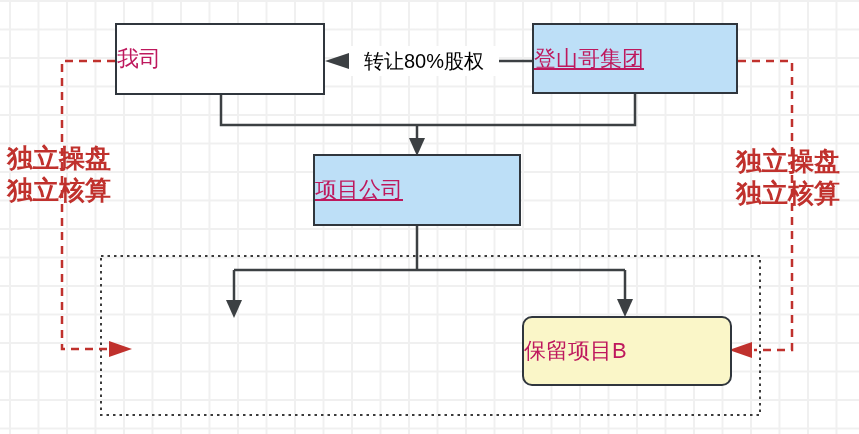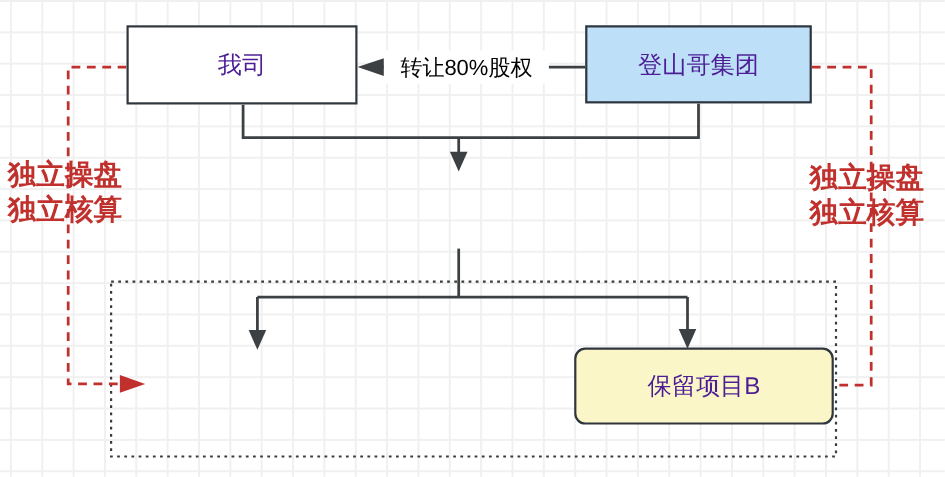--- a/index.html
+++ b/index.html
@@ -12,28 +12,28 @@
     background-image:
       linear-gradient(to right,#F0F0F0 2px,transparent 2px),
       linear-gradient(to bottom,#F0F0F0 2px,transparent 2px);
     background-size:28.5px 28.5px;
     background-position:9px 0px;
   }
   .layer{position:absolute;left:0;top:0;width:859px;height:434px;}
   svg.layer{z-index:1;}
   .node{
     position:absolute;z-index:2;
-    display:flex;align-items:center;justify-content:center;
+    display:flex;align-items:center;justify-content:flex-start;
     box-sizing:border-box;
     border:2.5px solid #30363D;
-    color:#4c1d95;
+    color:#be185d;
     font-size:22px;
     background:#ffffff;
   }
-  .node.blue{background:#BDDFF7;}
+  .node.blue{background:#BDDFF7;text-decoration:underline;}
   .node.pink{background:#FAD0D8;border-radius:10px;}
   .node.yellow{background:#FAF6C8;border-radius:10px;}
   .node .txt{white-space:nowrap;}
   .staricon{display:inline-block;width:31px;height:31px;margin-right:4px;vertical-align:middle;}
   .edge-label{
     position:absolute;z-index:2;
     left:349px;top:46px;width:150px;height:30px;
     background:#ffffff;
     display:flex;align-items:center;justify-content:center;
     font-size:20px;color:#000000;white-space:nowrap;
@@ -90,23 +90,26 @@
   </svg>
 
   <div class="node" style="left:115px;top:23px;width:210px;height:72px;">
     <span class="txt">我司</span>
   </div>
 
   <div class="node blue" style="left:532px;top:23px;width:206px;height:71px;">
     <span class="txt">登山哥集团</span>
   </div>
 
+  <div class="node blue" style="left:313px;top:154px;width:208px;height:72px;">
+    <span class="txt">项目公司</span>
+  </div>
 
 
-  <div class="node yellow" style="left:522px;top:316px;width:236px;height:70px;">
+  <div class="node yellow" style="left:522px;top:316px;width:210px;height:70px;">
     <span class="txt">保留项目B</span>
   </div>
 
   <div class="edge-label">转让80%股权</div>
 
   <div class="annotation left">
     <div>独立操盘</div>
     <div>独立核算</div>
   </div>
 

